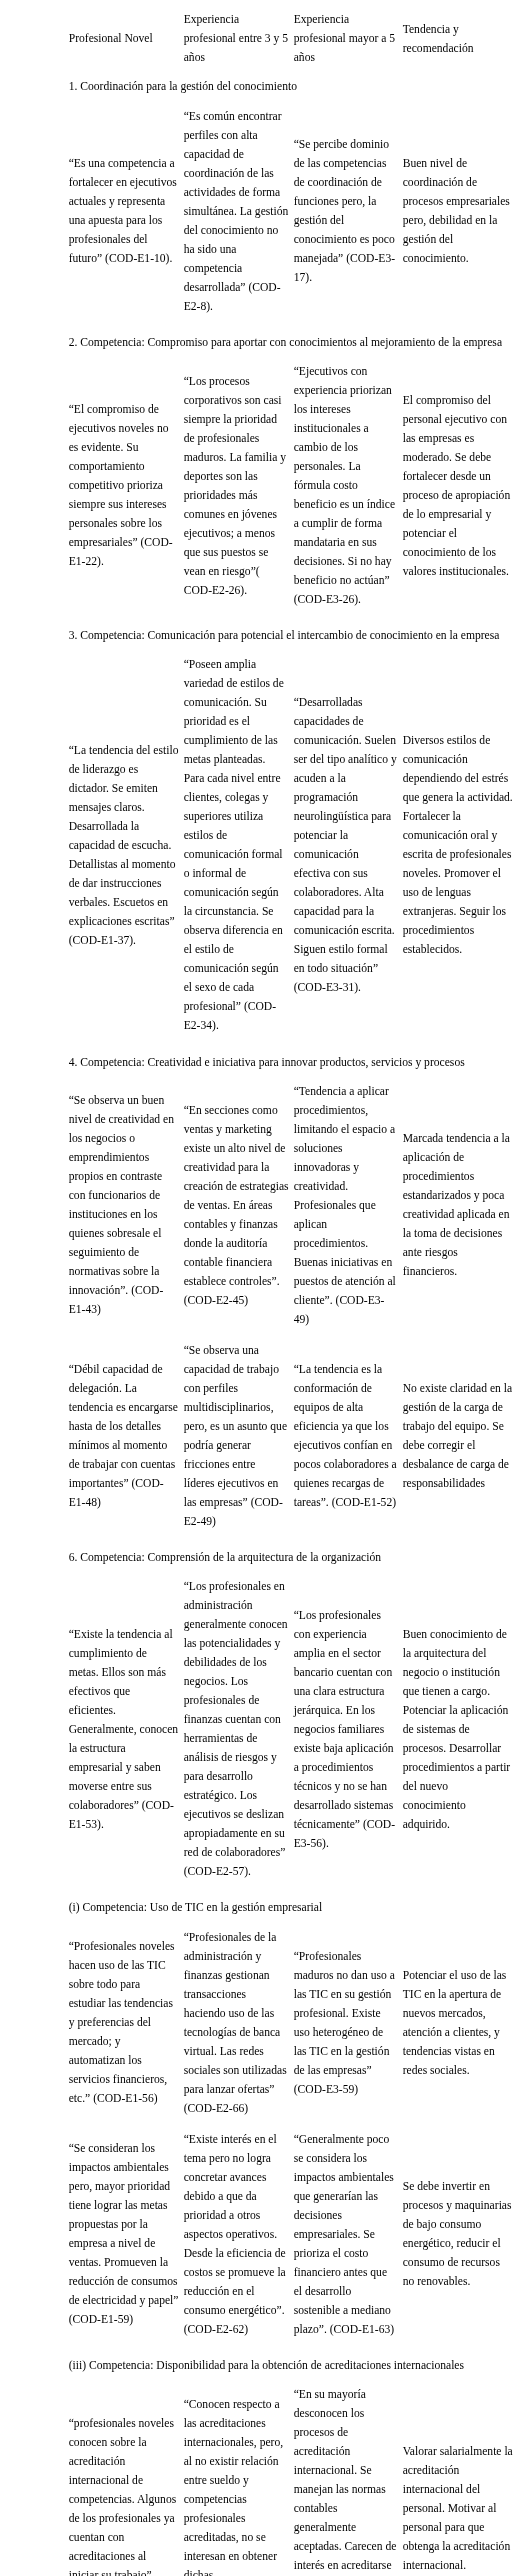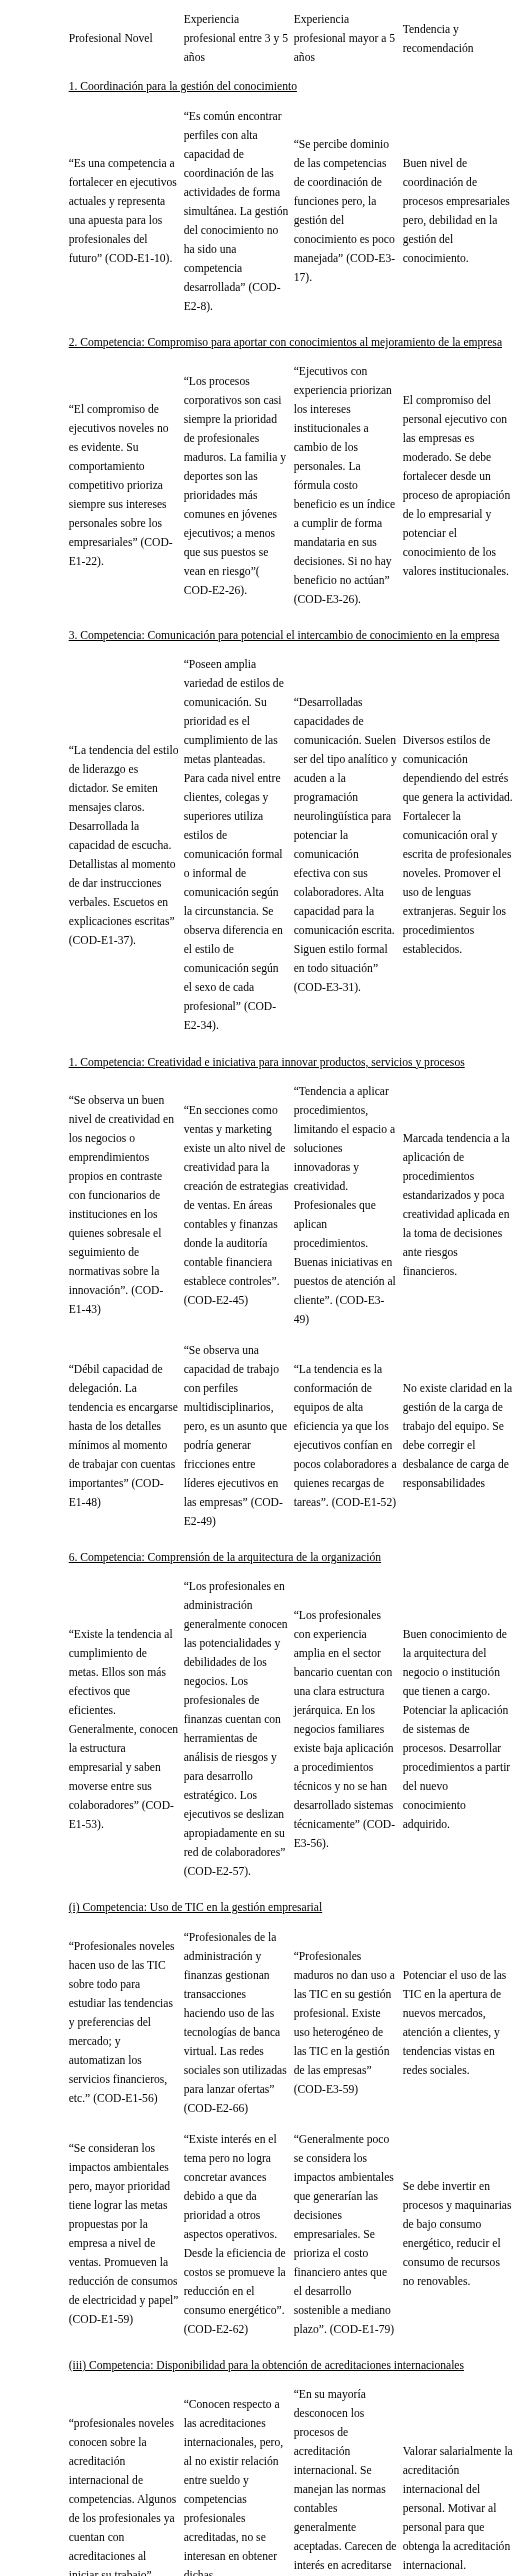--- a/index.html
+++ b/index.html
@@ -11,21 +11,21 @@
     line-height: 19px;
   }
   .doc { padding: 6.8px 0 17px 67px; width: 453px; box-sizing: border-box; }
   table { border-collapse: collapse; table-layout: fixed; width: 449px; }
   col.c1 { width: 115px; }
   col.c2 { width: 110px; }
   col.c3 { width: 109px; }
   col.c4 { width: 116px; }
   td { vertical-align: middle; padding: 0 3.4px 0 1.7px; word-wrap: break-word; }
   tr.header td { padding-top: 3.4px; padding-bottom: 5.1px; }
-  tr.section td { padding-top: 5.1px; padding-bottom: 10.3px; text-decoration: underline; }
+  tr.section td { padding-top: 5.1px; padding-bottom: 10.3px; }
   tr.row td { padding-bottom: 12px; margin-top: 10px; }
 </style>
 </head>
 <body>
 
 <div class="doc">
   <table>
     <colgroup>
         <col class="c1">
         <col class="c2">
@@ -60,21 +60,21 @@
         <tr class="section">
           <td colspan="4">3. Competencia: Comunicación para potencial el intercambio de conocimiento en la empresa</td>
         </tr>
         <tr class="row">
           <td>“La tendencia del estilo de liderazgo es dictador. Se emiten mensajes claros. Desarrollada la capacidad de escucha. Detallistas al momento de dar instrucciones verbales. Escuetos en explicaciones escritas” (COD-E1-37).</td>
           <td>“Poseen amplia variedad de estilos de comunicación. Su prioridad es el cumplimiento de las metas planteadas. Para cada nivel entre clientes, colegas y superiores utiliza estilos de comunicación formal o informal de comunicación según la circunstancia. Se observa diferencia en el estilo de comunicación según el sexo de cada profesional” (COD-E2-34).</td>
           <td>“Desarrolladas capacidades de comunicación. Suelen ser del tipo analítico y acuden a la programación neurolingüística para potenciar la comunicación efectiva con sus colaboradores. Alta capacidad para la comunicación escrita. Siguen estilo formal en todo situación” (COD-E3-31).</td>
           <td>Diversos estilos de comunicación dependiendo del estrés que genera la actividad. Fortalecer la comunicación oral y escrita de profesionales noveles. Promover el uso de lenguas extranjeras. Seguir los procedimientos establecidos.</td>
         </tr>
         <tr class="section">
-          <td colspan="4">1. Competencia: Creatividad e iniciativa para innovar productos, servicios y procesos</td>
+          <td colspan="4">4. Competencia: Creatividad e iniciativa para innovar productos, servicios y procesos</td>
         </tr>
         <tr class="row">
           <td>“Se observa un buen nivel de creatividad en los negocios o emprendimientos propios en contraste con funcionarios de instituciones en los quienes sobresale el seguimiento de normativas sobre la innovación”. (COD-E1-43)</td>
           <td>“En secciones como ventas y marketing existe un alto nivel de creatividad para la creación de estrategias de ventas. En áreas contables y finanzas donde la auditoría contable financiera establece controles”. (COD-E2-45)</td>
           <td>“Tendencia a aplicar procedimientos, limitando el espacio a soluciones innovadoras y creatividad. Profesionales que aplican procedimientos. Buenas iniciativas en puestos de atención al cliente”. (COD-E3-49)</td>
           <td>Marcada tendencia a la aplicación de procedimientos estandarizados y poca creatividad aplicada en la toma de decisiones ante riesgos financieros.</td>
         </tr>
         <tr class="row">
           <td>“Débil capacidad de delegación. La tendencia es encargarse hasta de los detalles mínimos al momento de trabajar con cuentas importantes” (COD-E1-48)</td>
           <td>“Se observa una capacidad de trabajo con perfiles multidisciplinarios, pero, es un asunto que podría generar fricciones entre líderes ejecutivos en las empresas” (COD-E2-49)</td>
@@ -95,21 +95,21 @@
         </tr>
         <tr class="row">
           <td>“Profesionales noveles hacen uso de las TIC sobre todo para estudiar las tendencias y preferencias del mercado; y automatizan los servicios financieros, etc.” (COD-E1-56)</td>
           <td>“Profesionales de la administración y finanzas gestionan transacciones haciendo uso de las tecnologías de banca virtual. Las redes sociales son utilizadas para lanzar ofertas” (COD-E2-66)</td>
           <td>“Profesionales maduros no dan uso a las TIC en su gestión profesional. Existe uso heterogéneo de las TIC en la gestión de las empresas” (COD-E3-59)</td>
           <td>Potenciar el uso de las TIC en la apertura de nuevos mercados, atención a clientes, y tendencias vistas en redes sociales.</td>
         </tr>
         <tr class="row">
           <td>“Se consideran los impactos ambientales pero, mayor prioridad tiene lograr las metas propuestas por la empresa a nivel de ventas. Promueven la reducción de consumos de electricidad y papel” (COD-E1-59)</td>
           <td>“Existe interés en el tema pero no logra concretar avances debido a que da prioridad a otros aspectos operativos. Desde la eficiencia de costos se promueve la reducción en el consumo energético”. (COD-E2-62)</td>
-          <td>“Generalmente poco se considera los impactos ambientales que generarían las decisiones empresariales. Se prioriza el costo financiero antes que el desarrollo sostenible a mediano plazo”. (COD-E1-79)</td>
+          <td>“Generalmente poco se considera los impactos ambientales que generarían las decisiones empresariales. Se prioriza el costo financiero antes que el desarrollo sostenible a mediano plazo”. (COD-E1-63)</td>
           <td>Se debe invertir en procesos y maquinarias de bajo consumo energético, reducir el consumo de recursos no renovables.</td>
         </tr>
         <tr class="section">
           <td colspan="4">(iii) Competencia: Disponibilidad para la obtención de acreditaciones internacionales</td>
         </tr>
         <tr class="row">
           <td>“profesionales noveles conocen sobre la acreditación internacional de competencias. Algunos de los profesionales ya cuentan con acreditaciones al iniciar su trabajo” (COD-E1-63)</td>
           <td>“Conocen respecto a las acreditaciones internacionales, pero, al no existir relación entre sueldo y competencias profesionales acreditadas, no se interesan en obtener dichas certificaciones”. (COD-E1-67)</td>
           <td>“En su mayoría desconocen los procesos de acreditación internacional. Se manejan las normas contables generalmente aceptadas. Carecen de interés en acreditarse ya que esto no representa beneficio” (COD-E1-68)</td>
           <td>Valorar salarialmente la acreditación internacional del personal. Motivar al personal para que obtenga la acreditación internacional.</td>

